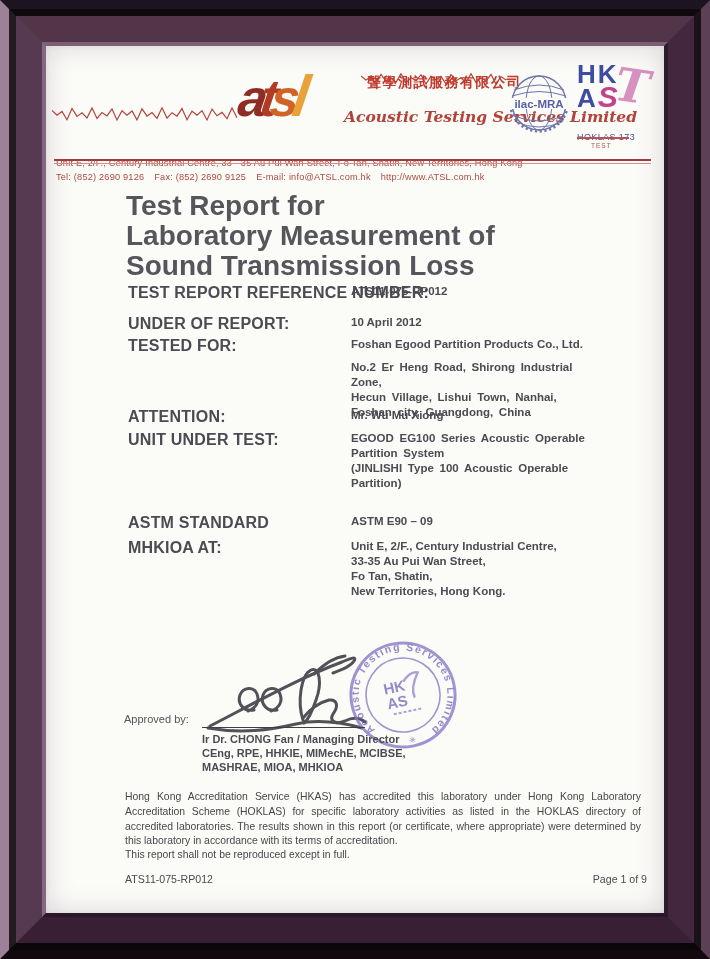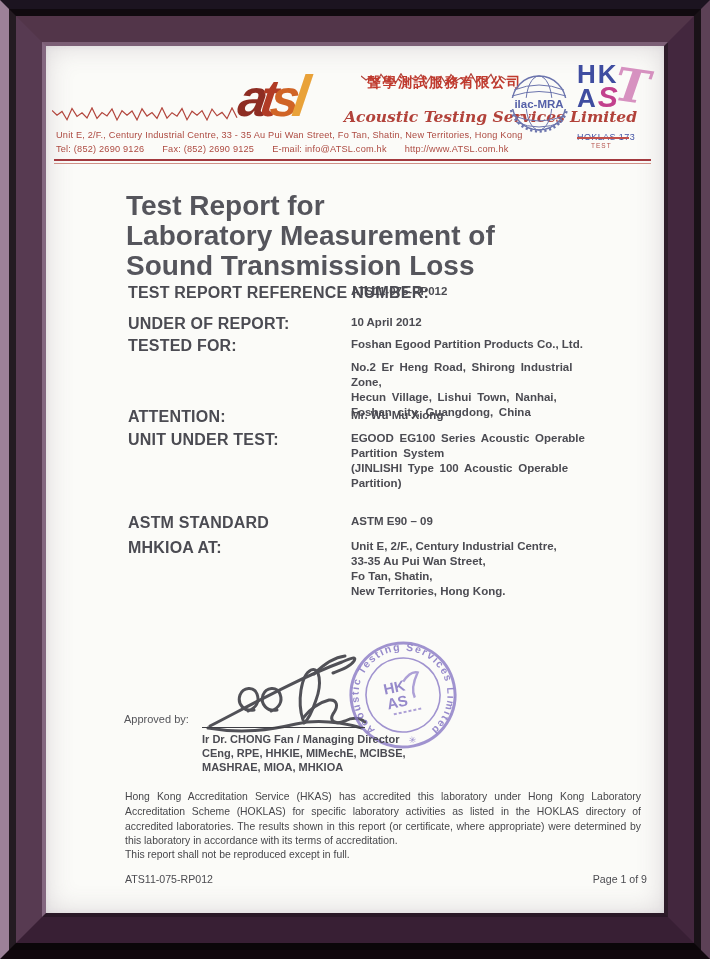--- a/index.html
+++ b/index.html
@@ -10,22 +10,22 @@
   .f3{position:absolute;inset:0;border:26px solid;border-color:#523549 #43273e #381f34 #573a51;box-sizing:border-box;}
   .f4{position:absolute;inset:0;border:4px solid;border-color:#7c5f76 #2e1c2a #2a1827 #846780;box-sizing:border-box;}
   .paper{position:absolute;inset:0;background:#fbfbf8;box-shadow:inset 0 0 28px rgba(90,70,95,.20), inset 0 0 5px rgba(120,100,120,.12);}
   .abs{position:absolute;}
   
   .atsl{font-style:italic;font-weight:bold;font-size:52px;line-height:52px;letter-spacing:-7px;transform:skewX(-8deg);font-family:"Liberation Sans",sans-serif;}
   .atsl .c0{color:#8e2d23;} .atsl .c1{color:#b13b25;} .atsl .c2{color:#d06426;}
   .atsl .c3{color:#e9a239;font-size:58px;}
   .cjk{color:#c03a2e;font-weight:bold;font-size:14px;letter-spacing:1.5px;white-space:nowrap;}
   .script{color:#b2423a;font-weight:bold;font-style:italic;font-size:15.5px;font-family:"DejaVu Serif","Liberation Serif",serif;white-space:nowrap;}
-  .addr{color:#ad4a41;font-size:9.2px;letter-spacing:.2px;white-space:nowrap;}
-  .contact-row{display:flex;gap:18px;}
+  .addr{color:#ad4a41;font-size:9.2px;letter-spacing:.2px;white-space:nowrap;margin-top:28px;}
+  .contact-row{display:flex;gap:10px;}
   .redline{border-top:2px solid #a23a3f;border-bottom:1px solid #d09087;height:2px;}
   .hkas{width:74px;color:#3f4da0;font-weight:bold;}
   .hk-row{font-size:26px;line-height:22px;letter-spacing:2px;}
   .as-row{font-size:26px;line-height:24px;letter-spacing:2px;}
   .as-row .s{color:#c2418d;font-style:italic;font-size:30px;}
   .hkas .t{position:absolute;left:38px;top:-4px;color:#cb6fae;font-family:"DejaVu Serif",serif;font-style:italic;font-size:46px;font-weight:bold;opacity:.75;transform:rotate(8deg);}
   .hoklas{position:relative;font-size:9px;color:#4453a4;letter-spacing:.4px;}
   .hoklas .strike{position:absolute;left:0;top:5px;width:52px;height:1.5px;background:#c2504a;}
   .hoklas .test{font-size:6.5px;color:#b4514b;letter-spacing:1px;margin-left:14px;line-height:7px;}
   

